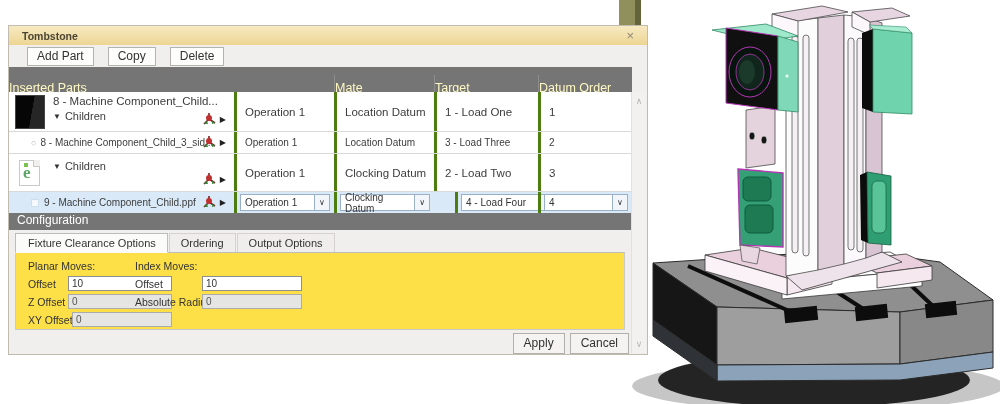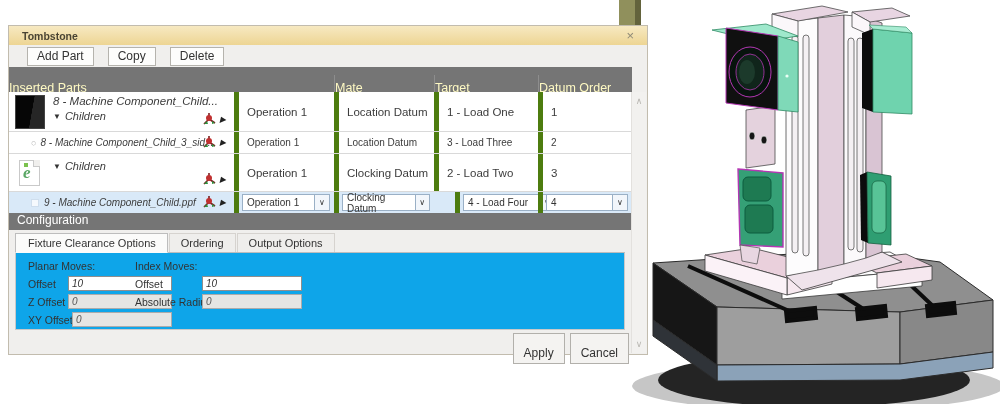--- a/index.html
+++ b/index.html
@@ -31,22 +31,22 @@
 
   .col-parts  { left:0;     width:225px; }
   .col-seq    { left:225px; width:100px; }
   .col-mate   { left:325px; width:100px; }
   .col-target { left:425px; width:104px; }
   .col-datum  { left:529px; width:94px;  }
 
   .grid-body { position:absolute; left:0; top:66px; width:623px; height:121px; background:#fff; }
   .grow { position:absolute; left:0; width:623px; background:#fff; border-bottom:1px solid #d9d9d9; }
   .grow .cell { position:absolute; top:0; bottom:0; display:flex; align-items:center;
-                padding-left:8px; border-left:5px solid #4d7c0f; font-size:11.5px; color:#3c3c3c; }
-  .grow .cell:first-child { border-left:none;font-style:italic; }
+                padding-left:8px; border-left:3px solid #4d7c0f; font-size:11.5px; color:#3c3c3c; }
+  .grow .cell:first-child { border-left:none; }
   .grow.small .cell { font-size:10px; }
   .grow.selected { background:#d9e9f8; }
 
   .r1 { top:0;    height:40px; }
   .r2 { top:40px; height:22px; }
   .r3 { top:62px; height:38px; }
   .r4 { top:100px; height:21px; border-bottom:none; }
 
   .part-cell { position:relative; }
   .thumb { position:absolute; left:6px; top:3px; width:30px; height:34px;
@@ -82,28 +82,28 @@
                    color:#fff; display:flex; align-items:flex-start; padding-left:8px; font-size:12px; }
 
   .tabs { position:absolute; left:6px; top:206px; width:610px; height:21px; display:flex; align-items:flex-end;
           border-bottom:1px solid #bdbdbd; }
   .tab { font-size:11px; color:#333; padding:3px 11px 3px; background:#efeeec; border:1px solid #d6d3cf;
          border-bottom:none; margin-right:1px; }
   .tab.active { background:#fbfbfa; border:1px solid #bdbdbd; border-bottom:1px solid #fbfbfa;
                 margin-bottom:-1px;padding-left:12px; }
 
   .config-panel { position:absolute; left:6px; top:227px; width:610px; height:77px;
-                  background:#0ea5e9; border:1px solid #c9c9c9; border-top:none; }
+                  background:#fde047; border:1px solid #c9c9c9; border-top:none; }
   .cfg-label { position:absolute; font-size:10.5px; color:#333; }
   .cfg-input { position:absolute; height:15px; font-size:10px; color:#333; padding:0 3px;
-               border:1px solid #8e8e8e; background:#fff; font-family:"Liberation Sans", sans-serif;font-style:italic; }
+               border:1px solid #8e8e8e; background:#fff; font-family:"Liberation Sans", sans-serif; }
   .cfg-input:disabled { background:#e5e5e3; border-color:#ababab; color:#555; }
 
   .footer { position:absolute; right:18px; top:307px; display:flex; gap:5px; }
-  .f-btn { font-size:12px; color:#333; background:#f4f3f1; border:1px solid #b2b0ab; padding:12px 10px 3px; }
+  .f-btn { font-size:12px; color:#333; background:#f4f3f1; border:1px solid #b2b0ab; padding:2px 10px 3px; }
 
   .scrollbar { position:absolute; right:1px; top:66px; bottom:1px; width:15px; background:#f2f1ef;
                border-left:1px solid #e3e1de; display:flex; flex-direction:column;
                justify-content:space-between; align-items:center; }
   .scroll-arrow { color:#b9b7b2; font-size:9px; padding:4px 0; }
 </style>
 </head>
 <body>
 
 <div class="stage">

